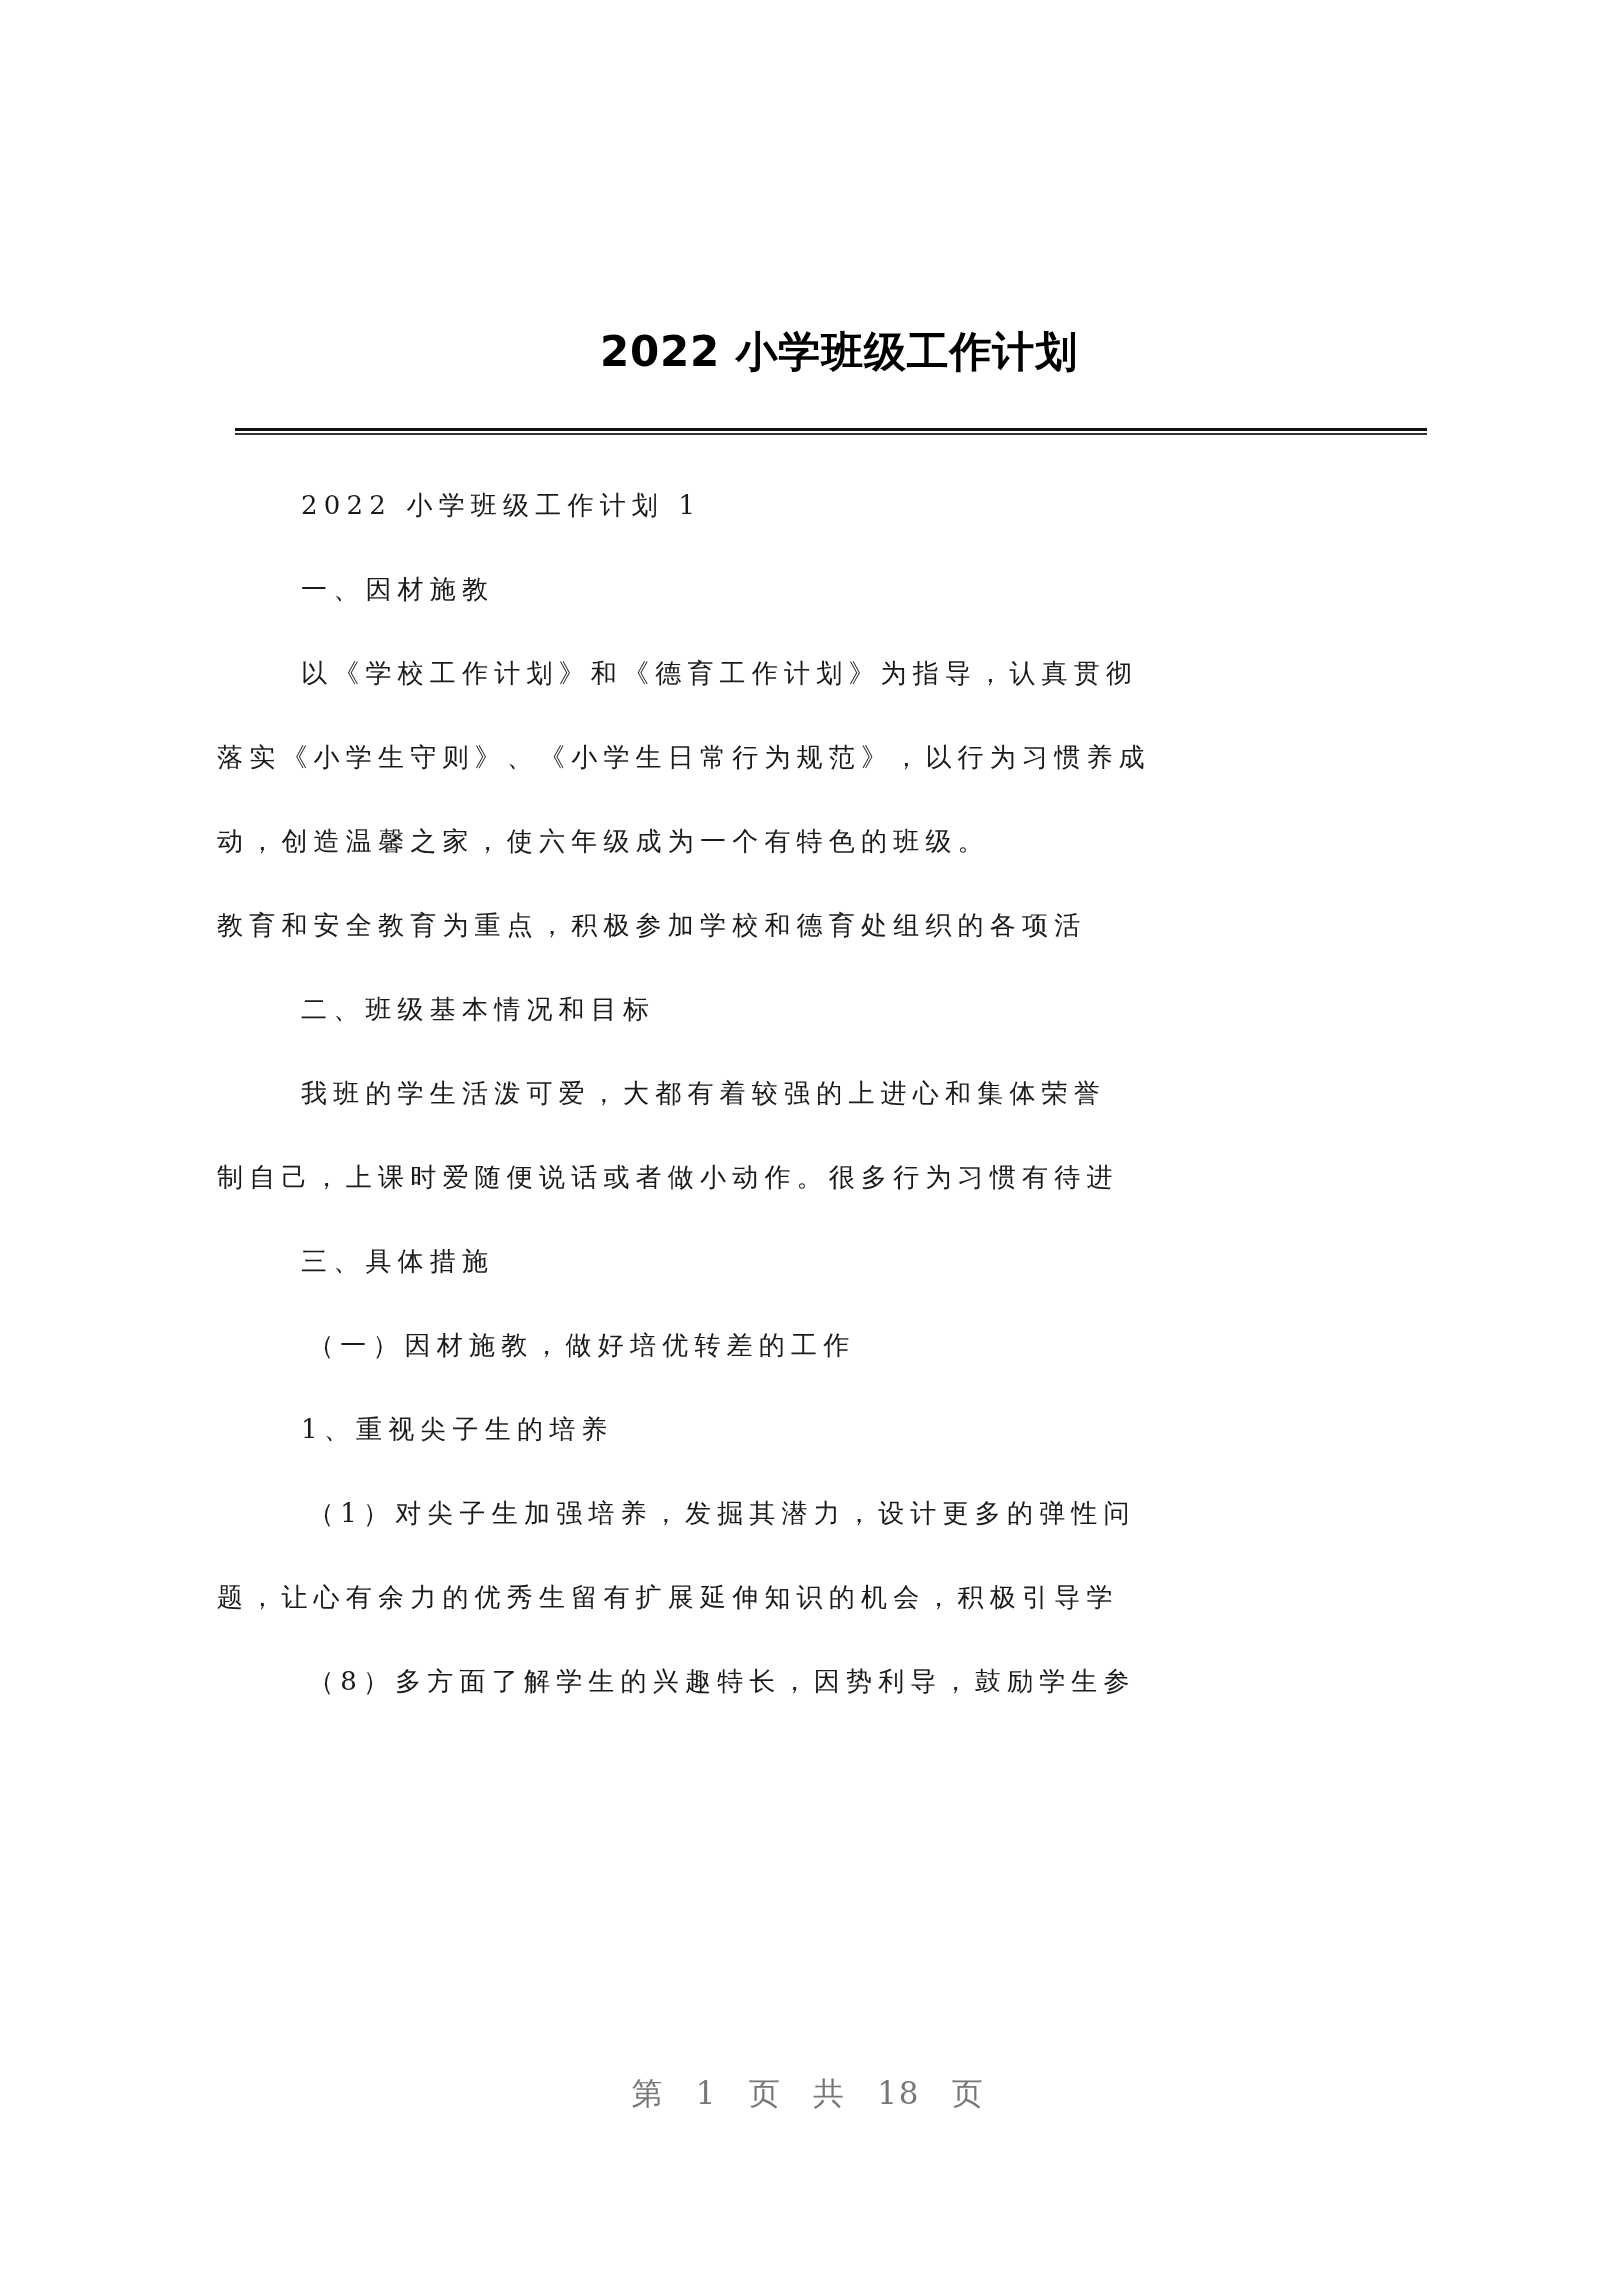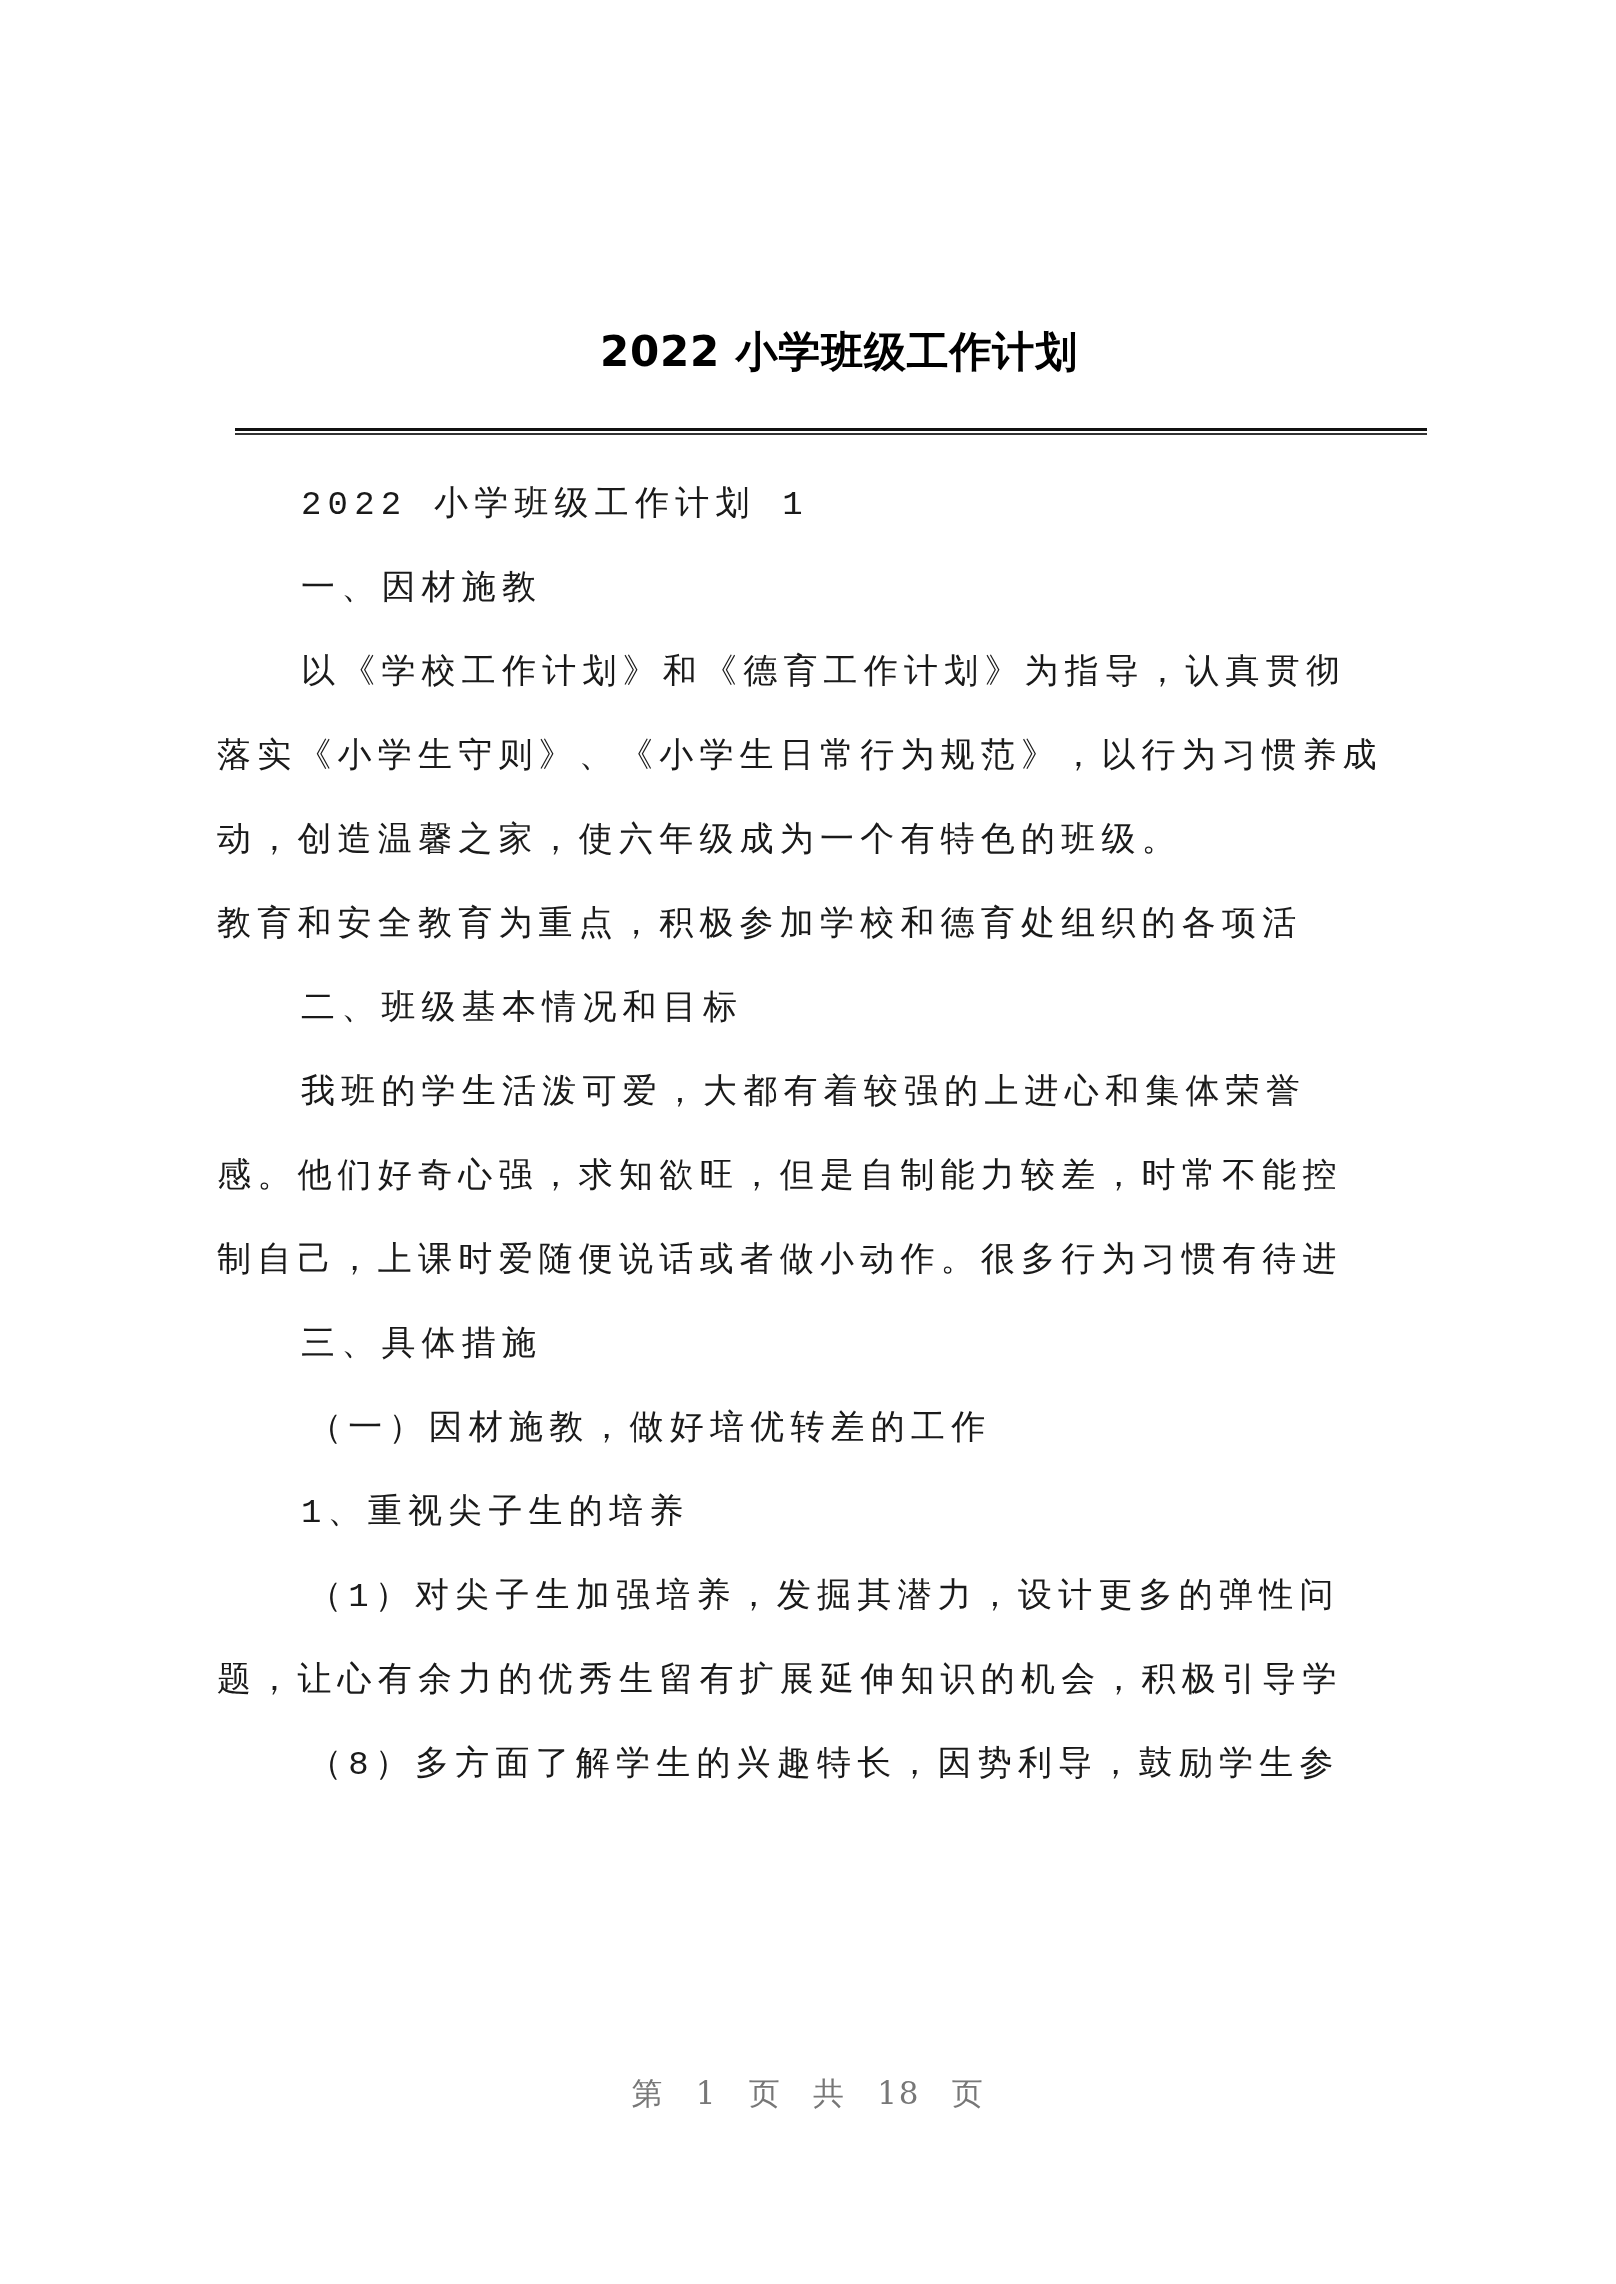--- a/index.html
+++ b/index.html
@@ -5,22 +5,22 @@
   html, body { margin:0; padding:0; background:#ffffff; }
   body { width:1616px; height:2284px; position:relative; overflow:hidden;
          font-family:"DejaVu Serif","Liberation Serif",serif; color:#111; }
   .title { position:absolute; left:0; width:1616px; top:324px; text-align:center;
            font-family:"DejaVu Sans","Liberation Sans",sans-serif;
            font-size:42px; font-weight:bold; color:#000; letter-spacing:0.8px;padding-left:31px; }
   .rule { position:absolute; left:235px; width:1192px; top:428px; height:6.7px; }
   .rule .thick { position:absolute; top:0; left:0; right:0; height:3.4px; background:#111; }
   .rule .thin { position:absolute; top:5px; left:0; right:0; height:1.7px; background:#333; }
   .body { position:absolute; left:217px; width:1212px; top:463px; }
-  .line { font-size:34px; line-height:84px; height:84px; white-space:nowrap;
-          letter-spacing:6.2px; color:#1a1a1a;font-family:Liberation Mono, monospace; }
+  .line { font-size:26px; line-height:84px; height:84px; white-space:nowrap;
+          letter-spacing:6.2px; color:#1a1a1a; }
   .ind { padding-left:84px; }
   .ind2 { padding-left:91px; }
   .footer { position:absolute; top:2073px; left:0; width:1616px; text-align:center;
             font-size:31px; color:#777; word-spacing:20px; letter-spacing:1.7px; }
 </style>
 </head>
 <body>
 
 <div class="title">2022 小学班级工作计划</div>
 
@@ -31,21 +31,20 @@
 
 <div class="body" id="doc-body">
     <div class="line ind">2022 小学班级工作计划 1</div>
     <div class="line ind">一、因材施教</div>
     <div class="line ind">以《学校工作计划》和《德育工作计划》为指导，认真贯彻</div>
     <div class="line">落实《小学生守则》、《小学生日常行为规范》，以行为习惯养成</div>
     <div class="line">动，创造温馨之家，使六年级成为一个有特色的班级。</div>
     <div class="line">教育和安全教育为重点，积极参加学校和德育处组织的各项活</div>
     <div class="line ind">二、班级基本情况和目标</div>
     <div class="line ind">我班的学生活泼可爱，大都有着较强的上进心和集体荣誉</div>
-    <div class="line">感。他们好奇心强，求知欲旺，但是自制能力较差，时常不能控</div>
     <div class="line">制自己，上课时爱随便说话或者做小动作。很多行为习惯有待进</div>
     <div class="line ind">三、具体措施</div>
     <div class="line ind2">（一）因材施教，做好培优转差的工作</div>
     <div class="line ind">1、重视尖子生的培养</div>
     <div class="line ind2">（1）对尖子生加强培养，发掘其潜力，设计更多的弹性问</div>
     <div class="line">题，让心有余力的优秀生留有扩展延伸知识的机会，积极引导学</div>
     <div class="line ind2">（8）多方面了解学生的兴趣特长，因势利导，鼓励学生参</div>
   </div>
 
 <div class="footer">

